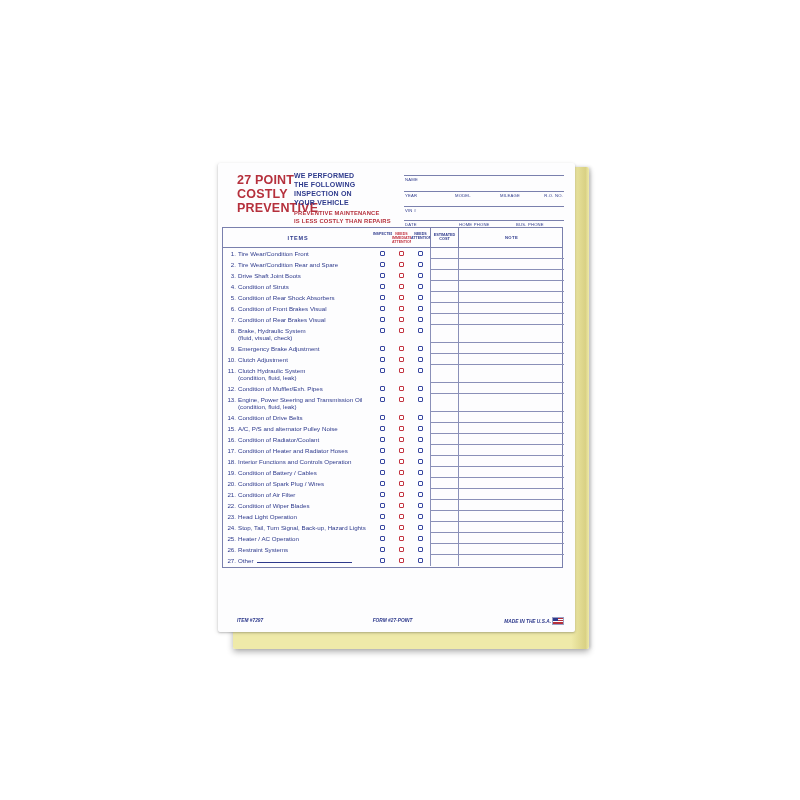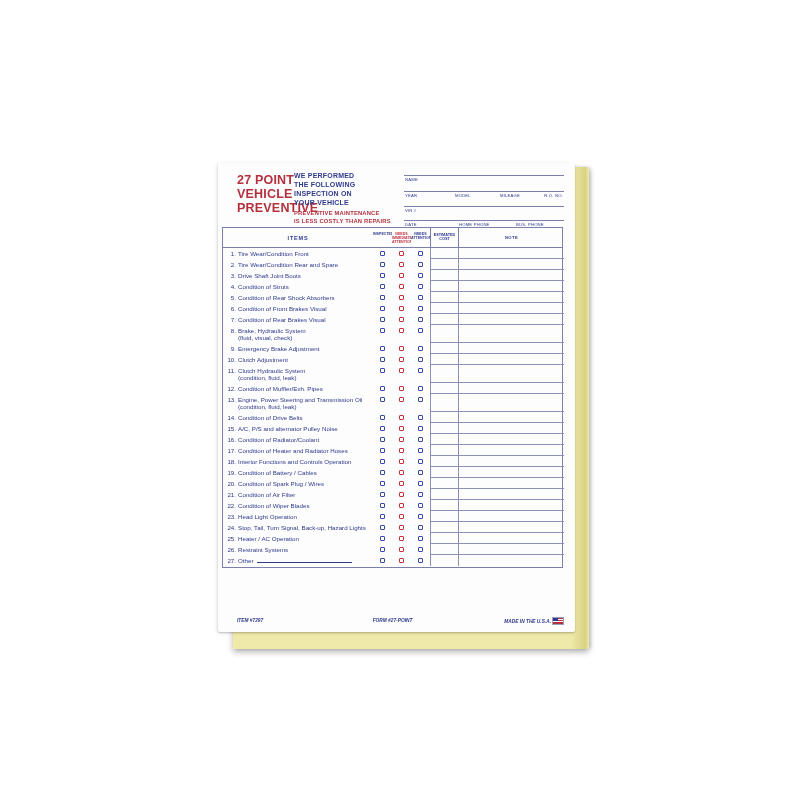--- a/index.html
+++ b/index.html
@@ -80,21 +80,21 @@
 </head>
 <body>
 
 <div class="scene">
   <div class="sheet-yellow"></div>
 
   <div class="sheet-white">
 
     <div class="title">
       <div>27 POINT</div>
-      <div>VEHICLE</div>
+      <div>COSTLY</div>
       <div>PREVENTIVE</div>
     </div>
 
     <div class="performed">
       <div>WE PERFORMED</div>
       <div>THE FOLLOWING</div>
       <div>INSPECTION ON</div>
       <div>YOUR VEHICLE</div>
     </div>
 

